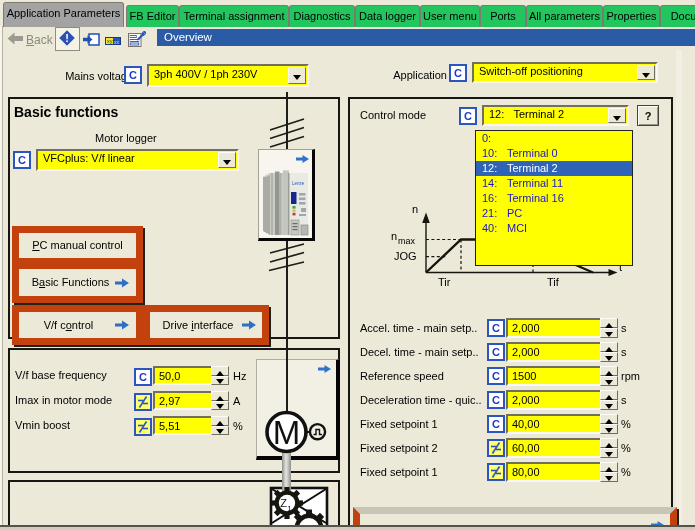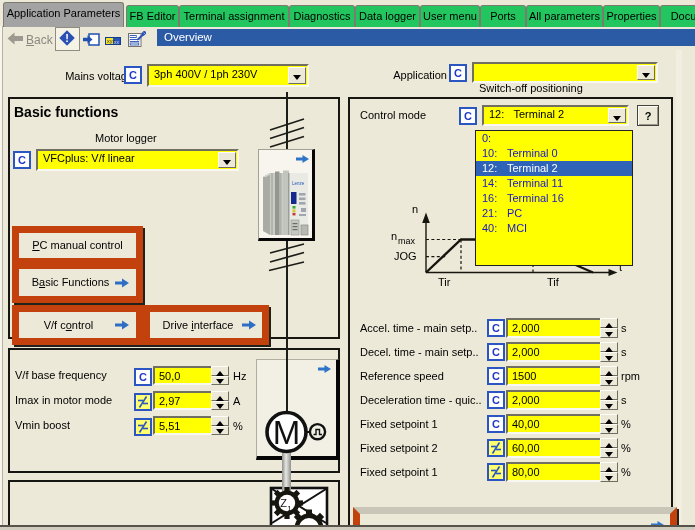--- a/index.html
+++ b/index.html
@@ -85,21 +85,21 @@
 
 <div class="lbl" style="left:16px;top:70px;width:117px;text-align:right">Mains voltage</div>
 <div class="cbtn" style="left:124px;top:66px">C</div>
 <div class="combo" style="left:147px;top:64px;width:158px;height:19px">
     <div class="cotext">3ph 400V / 1ph 230V</div>
     <div class="coarr"></div>
   </div>
 <div class="lbl" style="left:364px;top:69px;width:83px;text-align:right">Application</div>
 <div class="cbtn" style="left:449px;top:64px">C</div>
 <div class="combo" style="left:472px;top:62px;width:182px;height:17px">
-    <div class="cotext" style="top:18px">Switch-off positioning</div>
+    <div class="cotext" style="top:1px">Switch-off positioning</div>
     <div class="coarr"></div>
   </div>
 
 <div class="panel" style="left:8px;top:97px;width:328px;height:238px"></div>
 <div class="lbl" style="left:14px;top:104px;font-size:14px;font-weight:bold">Basic functions</div>
 <div class="lbl" style="left:95px;top:132px">Motor logger</div>
 <div class="cbtn" style="left:13px;top:151px">C</div>
 <div class="combo" style="left:36px;top:149px;width:199px;height:18px">
     <div class="cotext" style="top:1px">VFCplus: V/f linear</div>
     <div class="coarr"></div>

